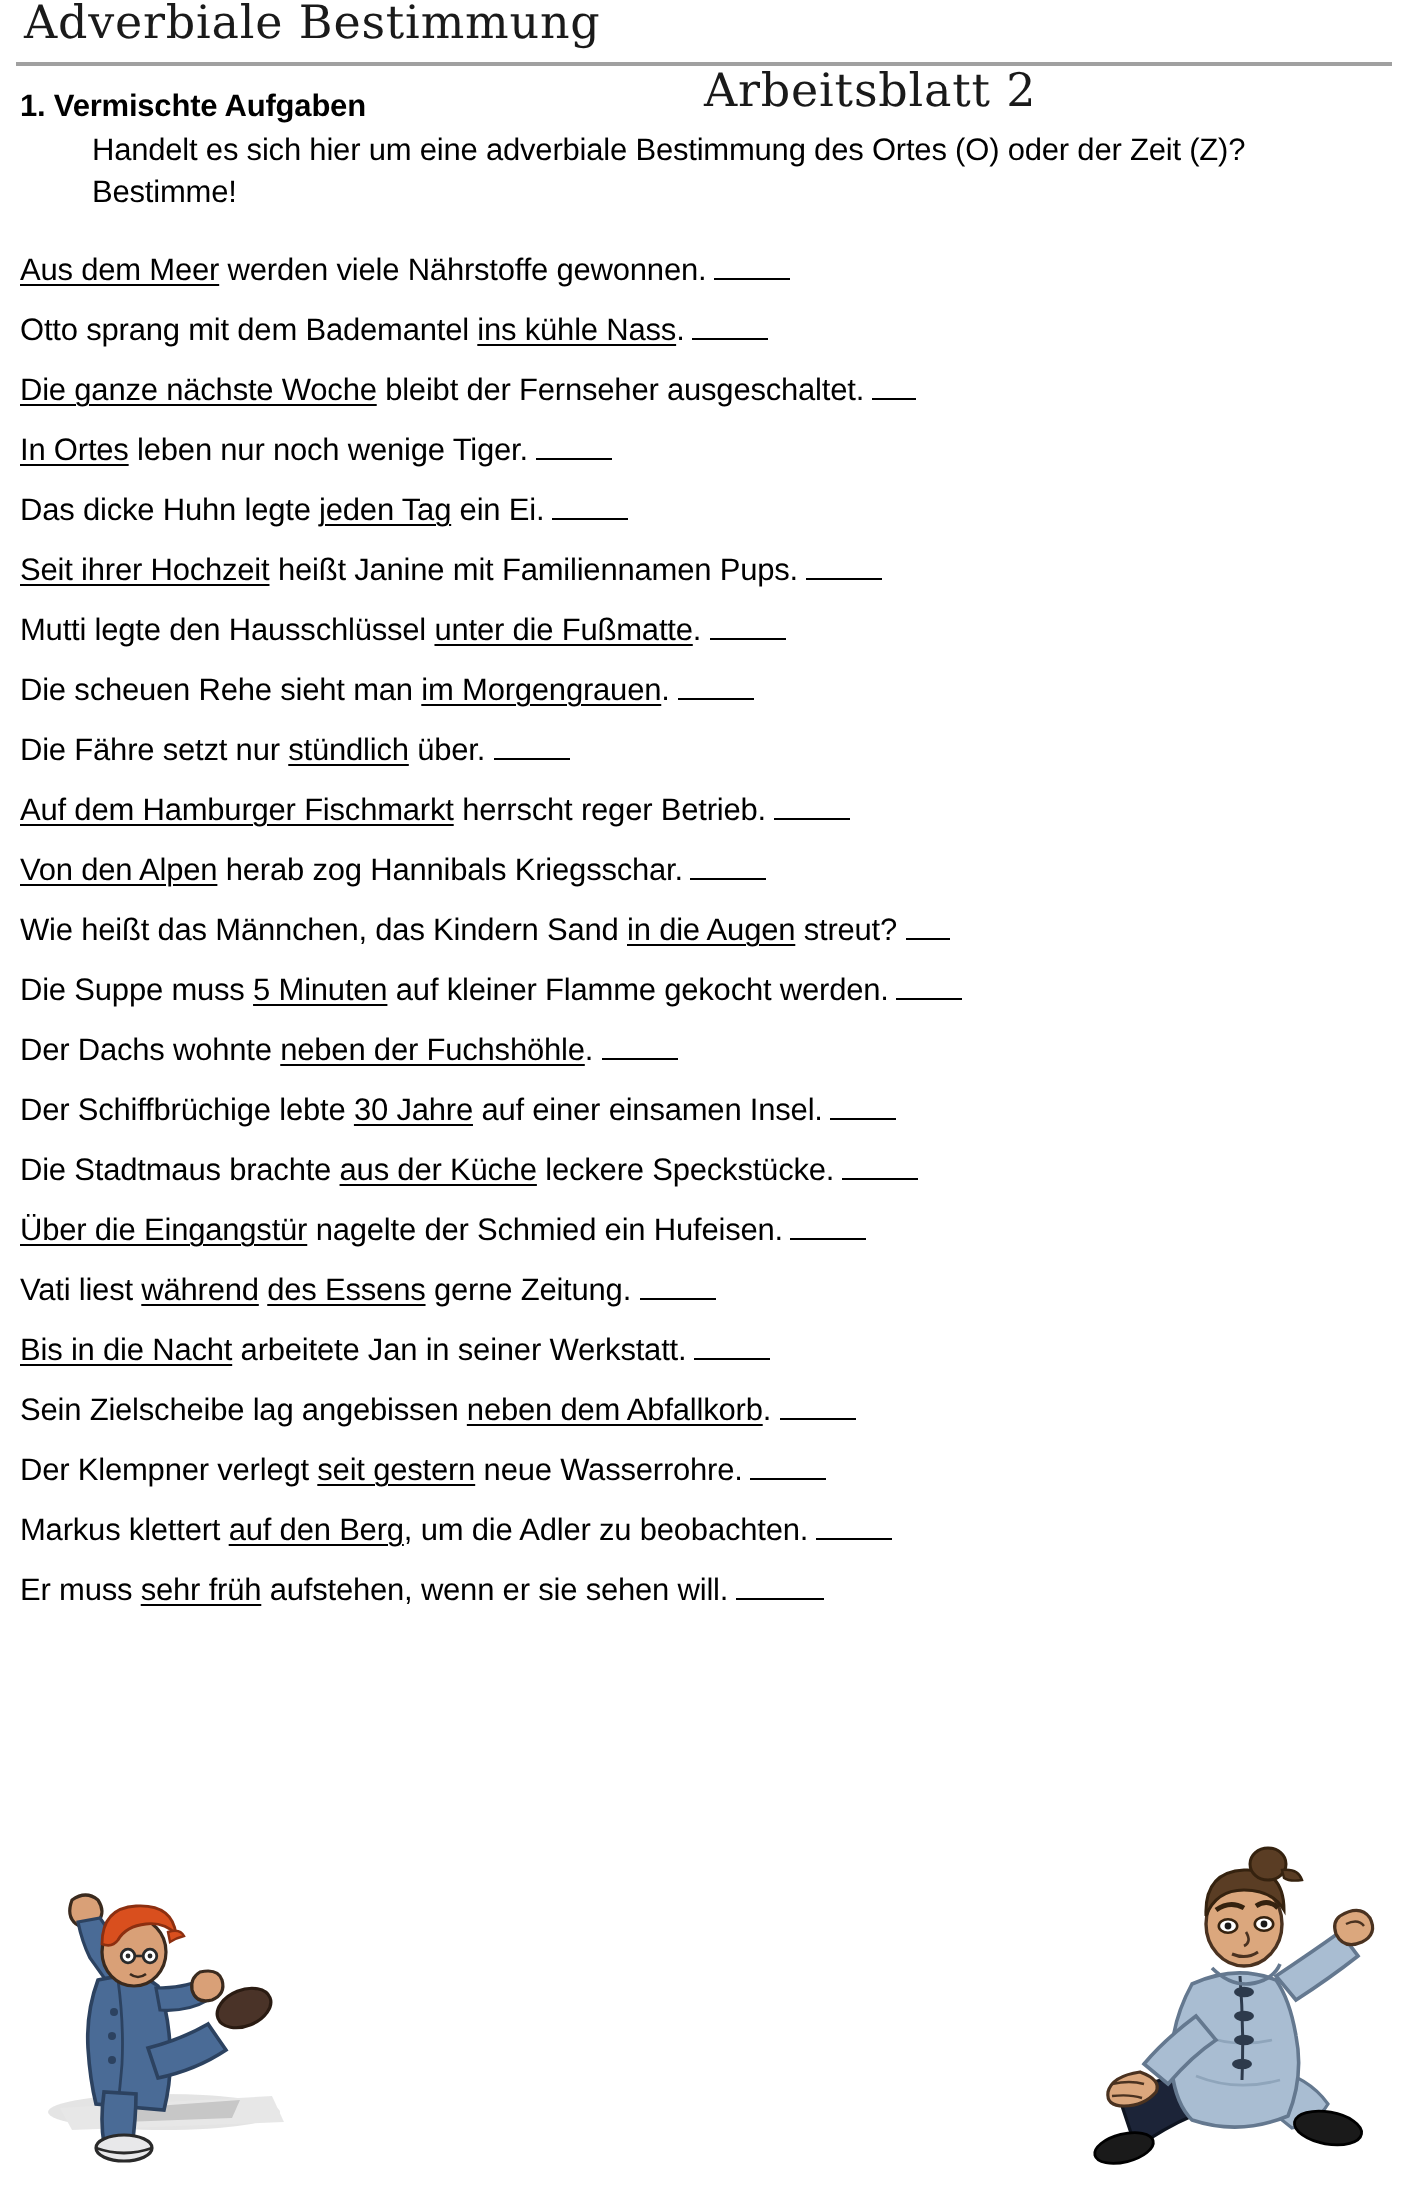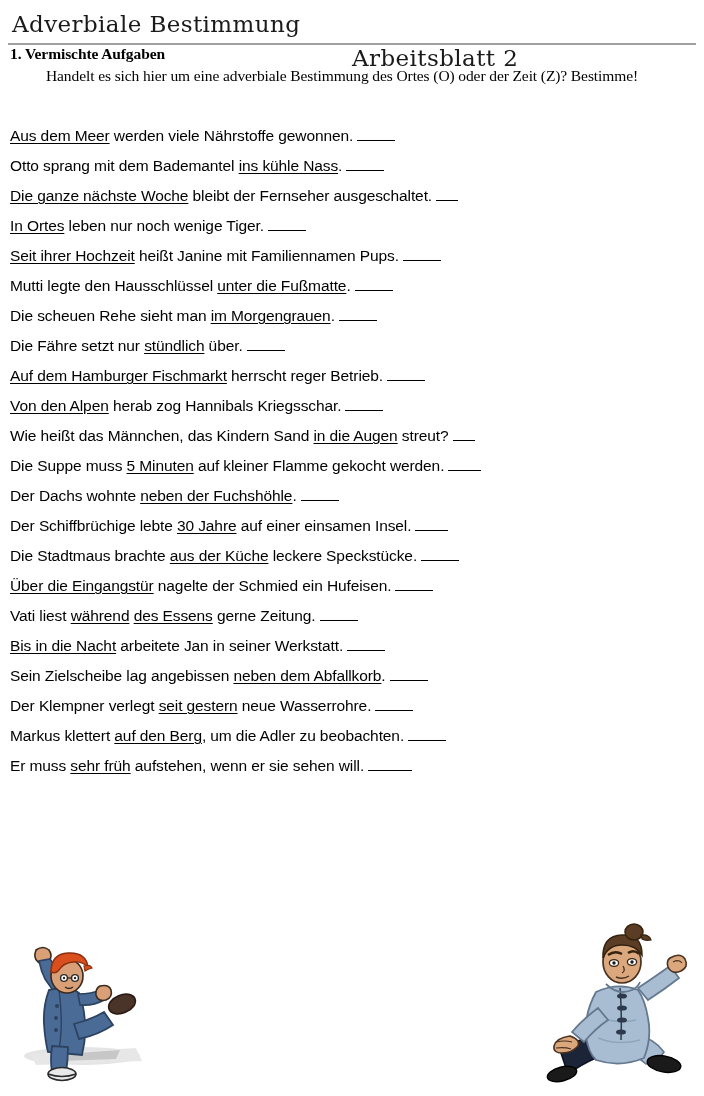--- a/index.html
+++ b/index.html
@@ -13,21 +13,21 @@
     position: relative;
     overflow: hidden;
     font-family: "Liberation Sans", sans-serif;
     color: #000000;
   }
 
   
   .header {
     position: absolute;
     left: 0;
-    top: 12px;
+    top: 0;
     width: 568px;
     height: 33px;
   }
   .header-title {
     position: absolute;
     left: 12px;
     top: -1px;
     font-family: "DejaVu Serif", "Liberation Serif", serif;
     font-size: 23px;
     font-weight: 400;
@@ -55,21 +55,20 @@
     height: 2px;
     background: #a0a0a0;
   }
 
   
   .task {
     position: absolute;
     left: 10px;
     top: 44px;
     width: 684px;
-    font-family: Liberation Serif, serif;
   }
   .task-heading {
     font-size: 15.5px;
     font-weight: bold;
     line-height: 20px;
     letter-spacing: -0.1px;
     color: #000;
   }
   .task-prompt {
     font-size: 15.5px;
@@ -139,20 +138,21 @@
 <div class="task">
   <div class="task-heading">1. Vermischte Aufgaben</div>
   <div class="task-prompt">Handelt es sich hier um eine adverbiale Bestimmung des Ortes (O) oder der Zeit (Z)? Bestimme!</div>
 </div>
 
 <div class="sentences" id="sentence-list">
     <div class="sentence"><u>Aus dem Meer</u><span> werden viele Nährstoffe gewonnen.</span><span class="blank" style="width: 38px;"></span></div>
     <div class="sentence"><span>Otto sprang mit dem Bademantel </span><u>ins kühle Nass</u><span>.</span><span class="blank" style="width: 38px;"></span></div>
     <div class="sentence"><u>Die ganze nächste Woche</u><span> bleibt der Fernseher ausgeschaltet.</span><span class="blank" style="width: 22px;"></span></div>
     <div class="sentence"><u>In Ortes</u><span> leben nur noch wenige Tiger.</span><span class="blank" style="width: 38px;"></span></div>
+    <div class="sentence"><span>Das dicke Huhn legte </span><u>jeden Tag</u><span> ein Ei.</span><span class="blank" style="width: 38px;"></span></div>
     <div class="sentence"><u>Seit ihrer Hochzeit</u><span> heißt Janine mit Familiennamen Pups.</span><span class="blank" style="width: 38px;"></span></div>
     <div class="sentence"><span>Mutti legte den Hausschlüssel </span><u>unter die Fußmatte</u><span>.</span><span class="blank" style="width: 38px;"></span></div>
     <div class="sentence"><span>Die scheuen Rehe sieht man </span><u>im Morgengrauen</u><span>.</span><span class="blank" style="width: 38px;"></span></div>
     <div class="sentence"><span>Die Fähre setzt nur </span><u>stündlich</u><span> über.</span><span class="blank" style="width: 38px;"></span></div>
     <div class="sentence"><u>Auf dem Hamburger Fischmarkt</u><span> herrscht reger Betrieb.</span><span class="blank" style="width: 38px;"></span></div>
     <div class="sentence"><u>Von den Alpen</u><span> herab zog Hannibals Kriegsschar.</span><span class="blank" style="width: 38px;"></span></div>
     <div class="sentence"><span>Wie heißt das Männchen, das Kindern Sand </span><u>in die Augen</u><span> streut?</span><span class="blank" style="width: 22px;"></span></div>
     <div class="sentence"><span>Die Suppe muss </span><u>5 Minuten</u><span> auf kleiner Flamme gekocht werden.</span><span class="blank" style="width: 33px;"></span></div>
     <div class="sentence"><span>Der Dachs wohnte </span><u>neben der Fuchshöhle</u><span>.</span><span class="blank" style="width: 38px;"></span></div>
     <div class="sentence"><span>Der Schiffbrüchige lebte </span><u>30 Jahre</u><span> auf einer einsamen Insel.</span><span class="blank" style="width: 33px;"></span></div>

